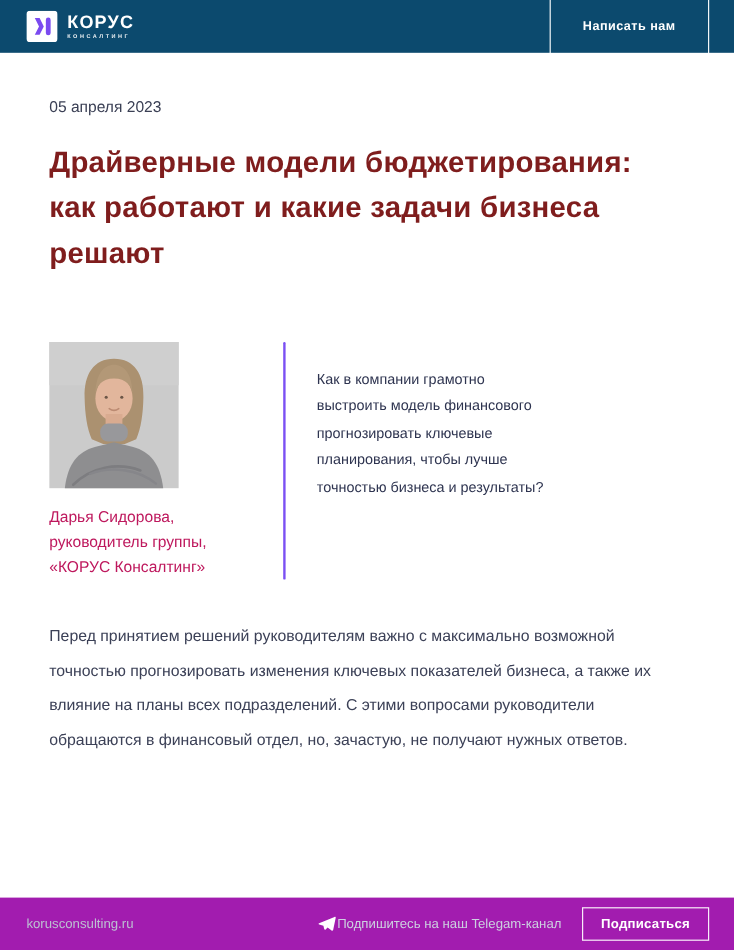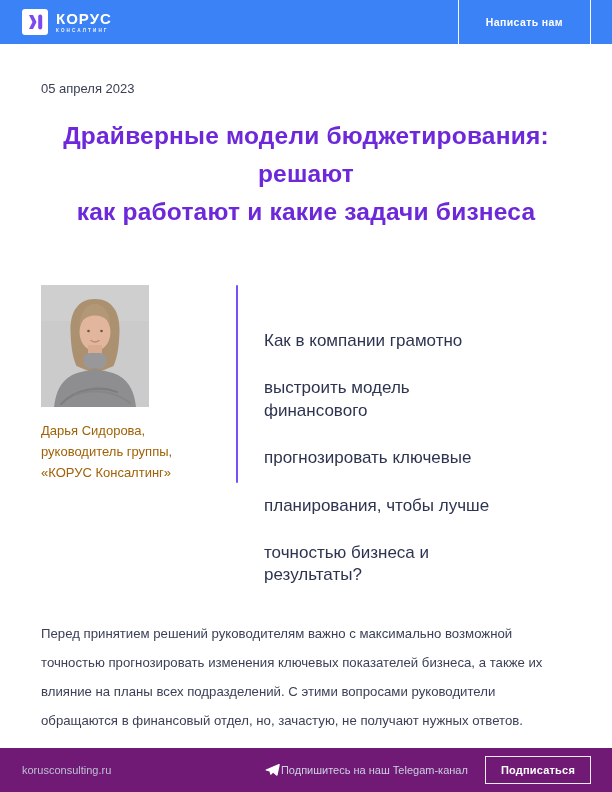--- a/index.html
+++ b/index.html
@@ -10,21 +10,21 @@
     width: 612px;
     height: 792px;
     margin: 0 auto;
     background: #ffffff;
     overflow: hidden;
   }
 
   
   .header {
     height: 44px;
-    background: #3b82f6;
+    background: #0c4a6e;
     display: flex;
     align-items: center;
     padding: 0 21px 0 22px;
   }
   .logo { display: flex; align-items: center; gap: 8px; cursor: pointer; }
   .logo-text { display: flex; flex-direction: column; }
   .logo-name {
     color: #ffffff; font-size: 15px; font-weight: 700; letter-spacing: 1px; line-height: 15px;
   }
   .logo-sub {
@@ -41,45 +41,45 @@
     padding: 20px 27px;
     cursor: pointer;
   }
 
   
   .main { padding: 0 41px; }
   .date { padding-top: 37px; font-size: 13px; color: #3b4055; }
   .title { margin-top: 21px; }
   .title-line {
     font-size: 24.5px; font-weight: 700; line-height: 38px;
-    color: #6d28d9; letter-spacing: 0.2px; text-align: center;
+    color: #7f1d1d; letter-spacing: 0.2px;
   }
 
   .profile-row { margin-top: 54px; display: flex; align-items: flex-start; }
   .left-col { width: 195px; flex-shrink: 0; }
   .photo { display: block; width: 108px; height: 122px; }
   .caption { margin-top: 13px; }
-  .caption-line { font-size: 13px; line-height: 21px; color: #a16207; }
+  .caption-line { font-size: 13px; line-height: 21px; color: #be185d; }
   .divider {
     width: 2px; height: 198px; background: #7b50f3;
     border-radius: 1px; flex-shrink: 0;
   }
   .quote { margin-left: 26px; padding-top: 20px; width: 250px; }
-  .quote-line { font-size: 17px; line-height: 22.4px; color: #2e3450; margin-top: 25px; }
+  .quote-line { font-size: 12px; line-height: 22.4px; color: #2e3450; }
 
   .body-par {
     margin-top: 32px; width: 508px;
     font-size: 13.2px; line-height: 29px; color: #3c4157;
   }
 
   
   .footer {
     position: absolute; left: 0; bottom: 0;
     width: 100%; height: 44px;
-    background: #701a75;
+    background: #a21caf;
     display: flex; align-items: center;
     padding: 0 21px 0 22px;
     justify-content: flex-end;
   }
   .site-link { color: #bcc0d2; font-size: 11px; cursor: pointer; }
   .tg-group {
     margin-left: auto;
     display: flex; align-items: center; gap: 0;
     cursor: pointer;
   }
@@ -115,22 +115,22 @@
       </span>
     </div>
     <button class="contact-btn">Написать нам</button>
   </div>
 
   <div class="main">
     <div class="date">05 апреля 2023</div>
 
     <div class="title">
       <div class="title-line">Драйверные модели бюджетирования:</div>
+      <div class="title-line">как работают и какие задачи бизнеса</div>
       <div class="title-line">решают</div>
-      <div class="title-line">как работают и какие задачи бизнеса</div>
     </div>
 
     <div class="profile-row">
       <div class="left-col">
         <span class="photo">
           <svg width="108" height="122" viewBox="0 0 108 122">
             <rect width="108" height="122" fill="#cbcbcb"></rect>
             <rect width="108" height="36" fill="#cfcfcf"></rect>
 
             <path d="M54 14 C37 14 29 27 29.5 46 C29.8 60 31.5 72 35.5 81 L45 85 L63 85 L72.5 81 C76.5 72 78.2 60 78.5 46 C79 27 71 14 54 14 Z" fill="#ab9170"></path>

